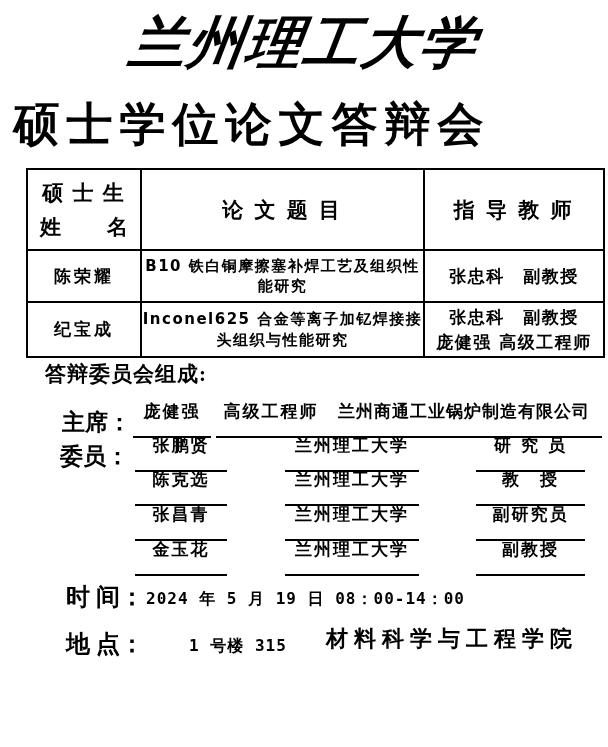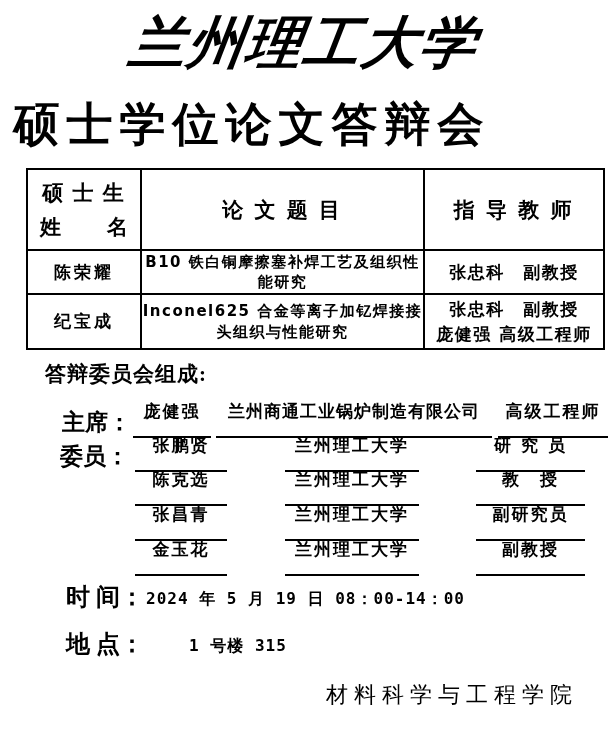--- a/index.html
+++ b/index.html
@@ -35,21 +35,21 @@
     background:#fff;
     padding-left:8px;
   }
   table.info td{
     border:2px solid #000;
     text-align:center;vertical-align:middle;
     padding:0;overflow:hidden;
   }
   .c1{width:114px;} .c2{width:283px;} .c3{width:180px;}
   tr.hrow{height:81px;}
-  tr.r1{height:44px;margin-left:36px;}
+  tr.r1{height:52px;margin-left:36px;}
   tr.r2{height:55px;}
   .hdr{
     font-size:21px;font-weight:bold;letter-spacing:3px;
     font-family:"Liberation Serif","DejaVu Serif",serif;
   }
   .stu-head{display:flex;flex-direction:column;justify-content:center;height:100%;}
   .stu-head .l1{font-size:21px;font-weight:bold;letter-spacing:2px;}
   .stu-head .l2{display:flex;justify-content:space-between;padding:6px 12px 0 12px;
     font-size:21px;font-weight:bold;}
   .hei{font-family:"DejaVu Sans","Liberation Sans",sans-serif;font-weight:bold;}
@@ -97,22 +97,22 @@
   .frow.time{top:581px;}
   .frow.place{top:628px;gap:43px;}
   .flbl{font-size:24px;font-weight:bold;
     font-family:"Liberation Serif","DejaVu Serif",serif;}
   .fval{
     font-family:"DejaVu Sans Mono","Liberation Mono",monospace;
     font-weight:bold;font-size:16px;letter-spacing:1px;
     margin-left:2px;padding-top:4px;white-space:nowrap;
   }
   .school{
-    position:absolute;top:680px;right:30px;
-    font-size:22px;font-weight:normal;letter-spacing:6px;
+    position:absolute;top:624px;right:30px;
+    font-size:22px;font-weight:bold;letter-spacing:6px;
     font-family:"Liberation Serif","DejaVu Serif",serif;
     white-space:nowrap;
   }
 </style>
 </head>
 <body>
 
 <div class="page">
 
   <div class="logo">兰州理工大学</div>
@@ -155,22 +155,22 @@
         </td>
       </tr>
     </tbody>
   </table>
 
   <div class="committee-heading">答辩委员会组成:</div>
 
   <div class="chair-row">
     <span class="lbl">主席：</span>
     <span class="uline chair-name">庞健强</span>
+    <span class="uline chair-title">高级工程师</span>
     <span class="uline chair-affil">兰州商通工业锅炉制造有限公司</span>
-    <span class="uline chair-title">高级工程师</span>
   </div>
 
   <div class="members">
     <div class="member-row">
       <span class="mlabel">委员：</span>
       <span class="uline mname">张鹏贤</span>
       <span class="uline maffil">兰州理工大学</span>
       <span class="uline mtitle">研 究 员</span>
     </div>
     <div class="member-row">

